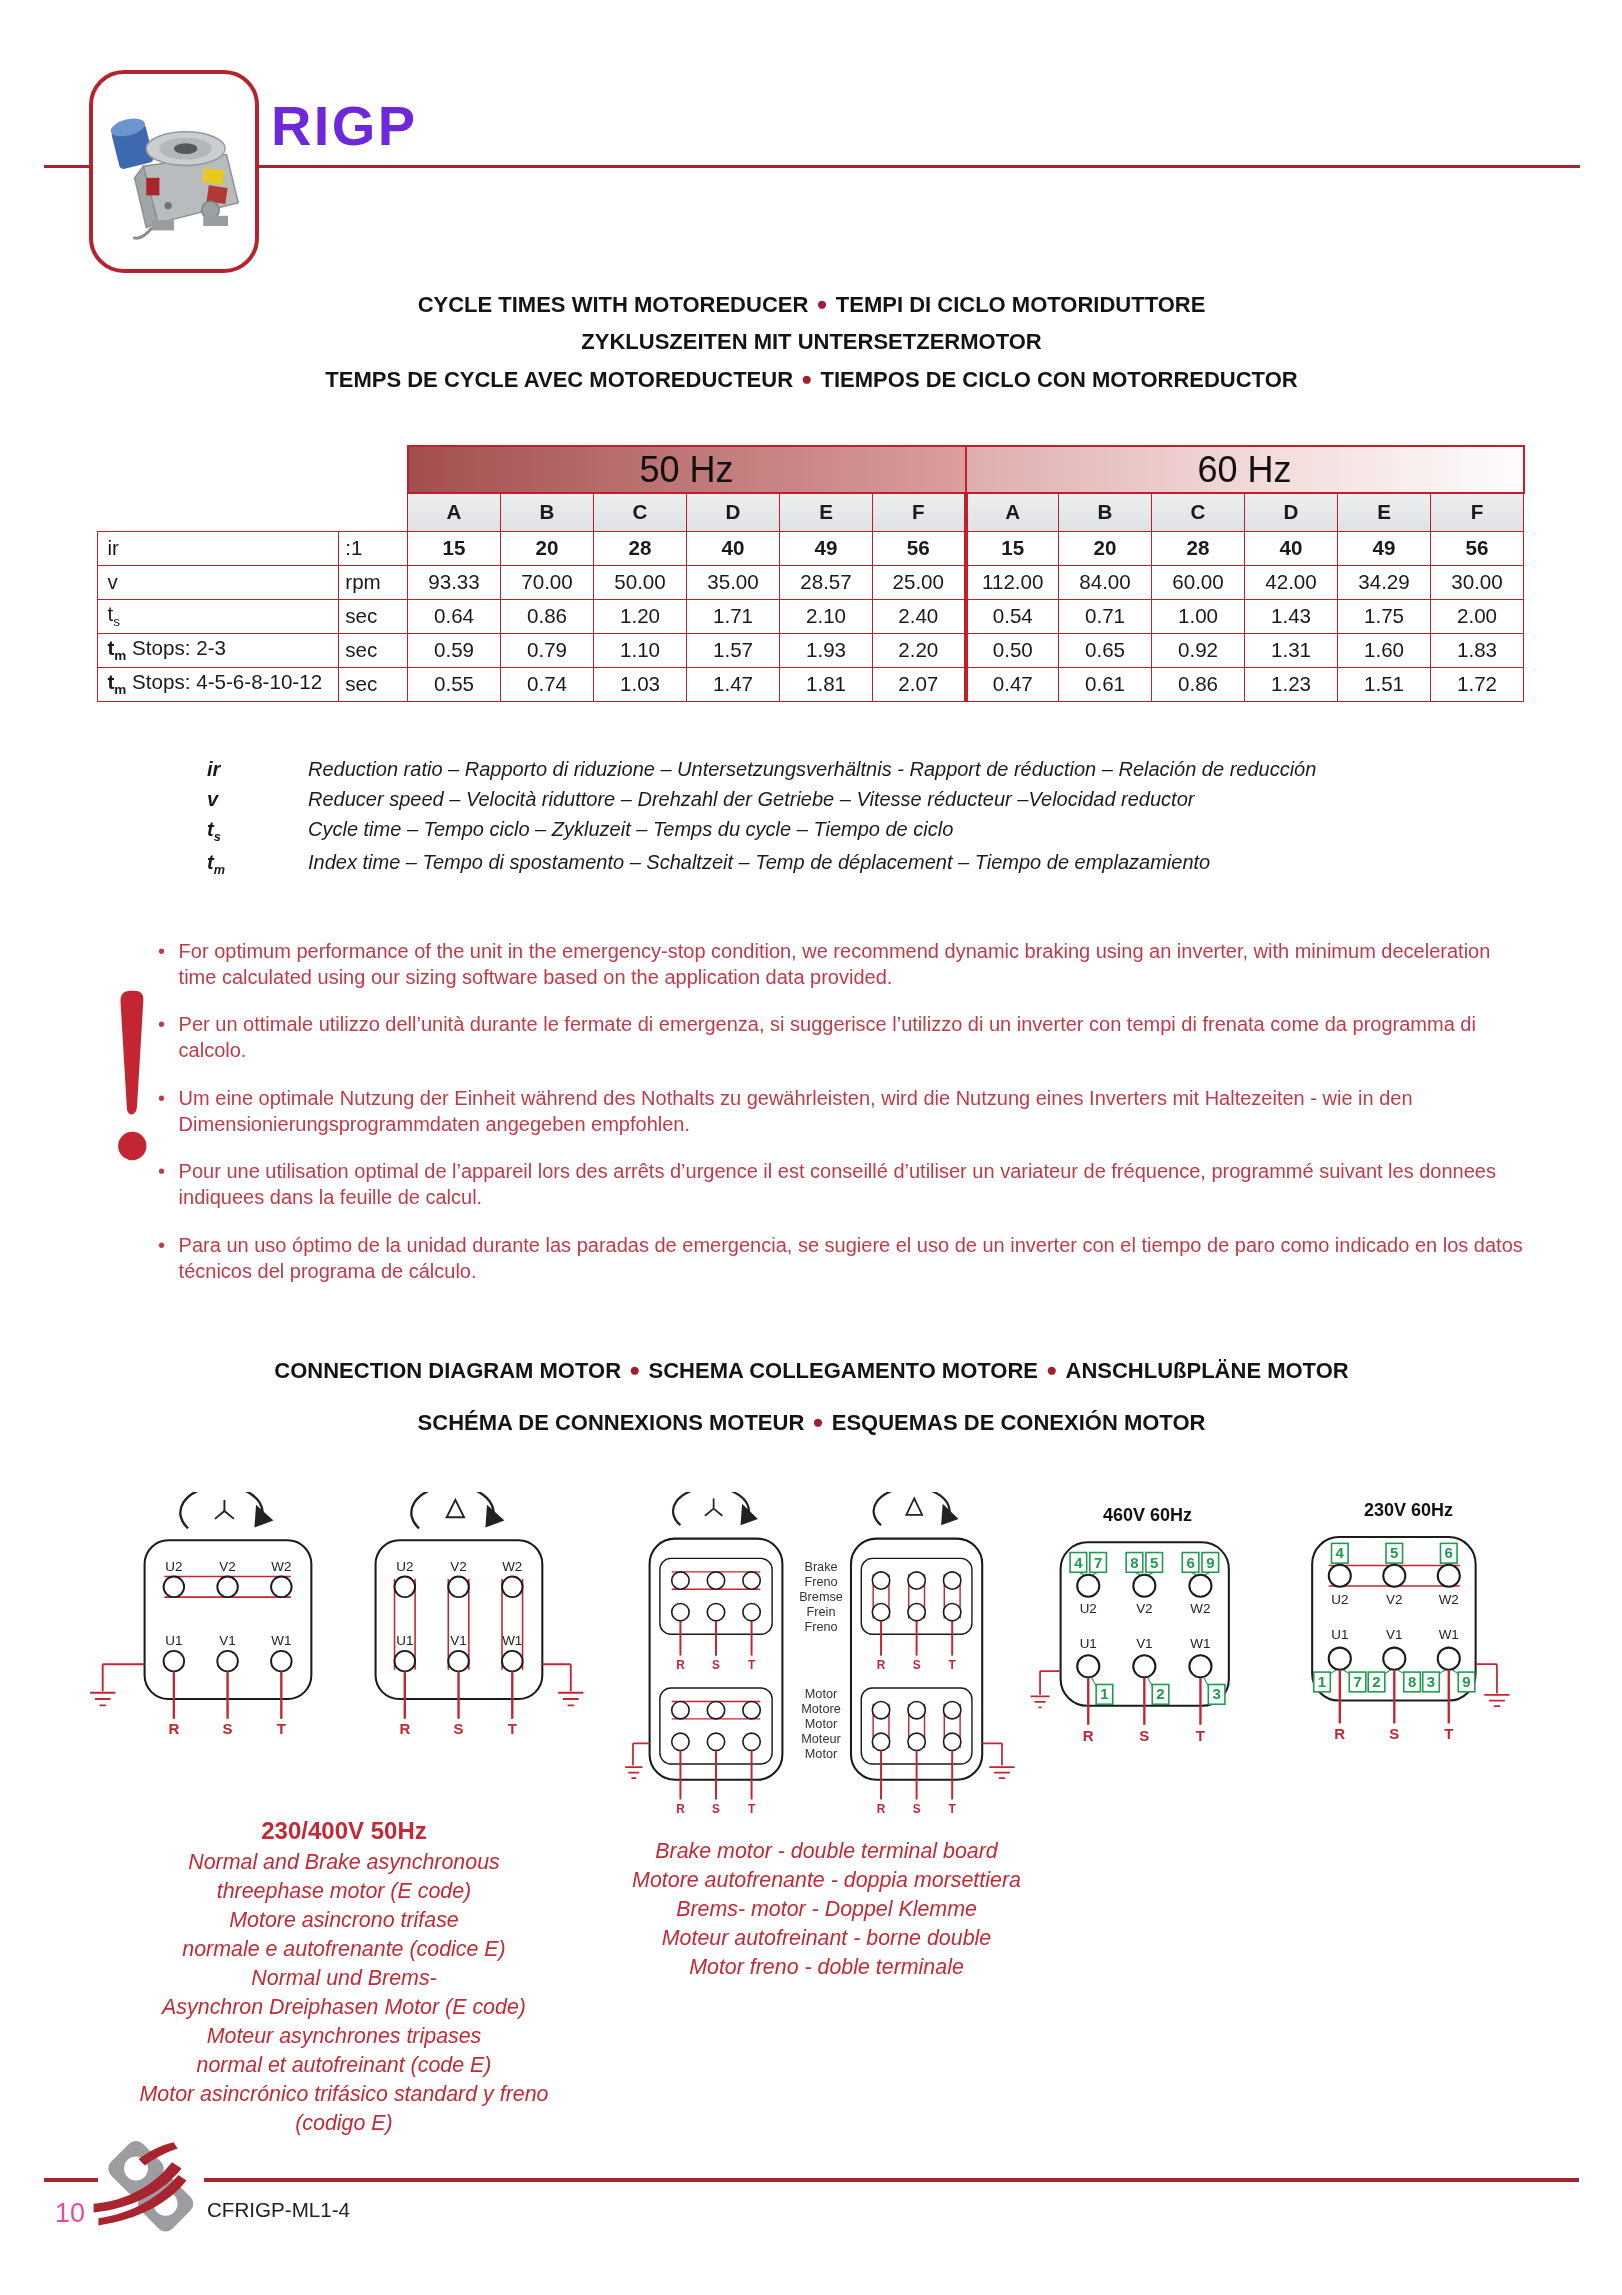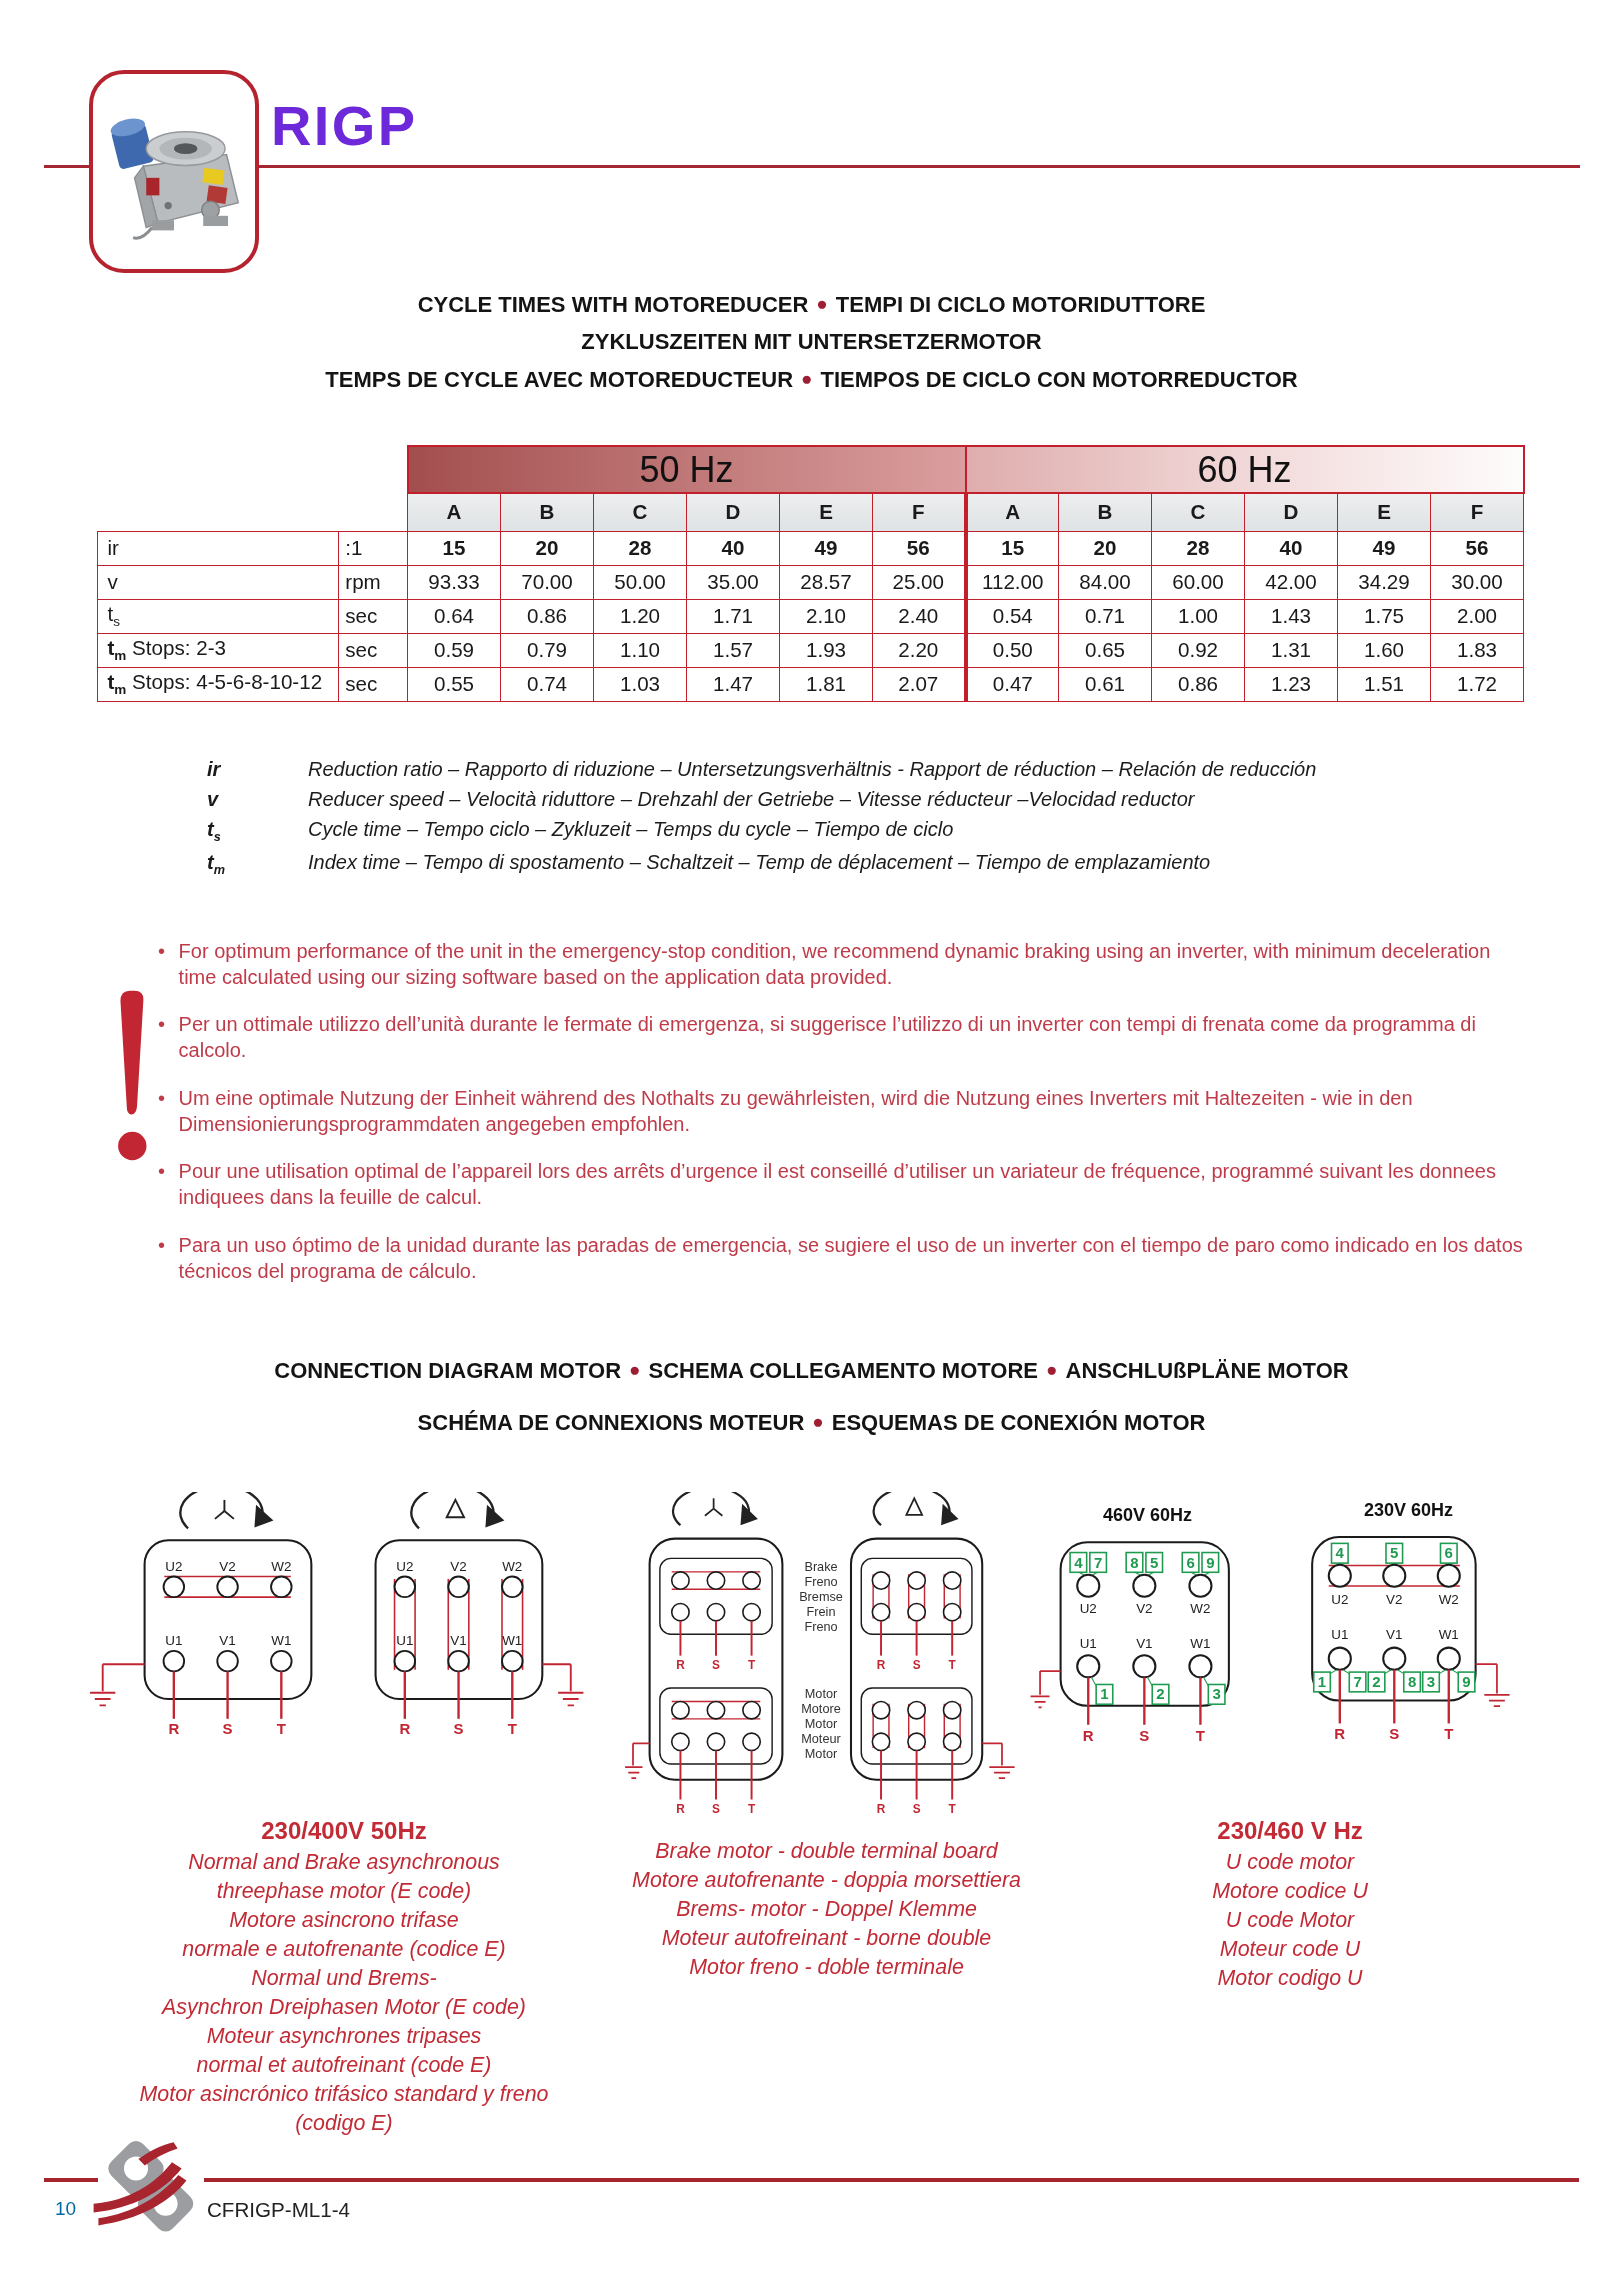--- a/index.html
+++ b/index.html
@@ -63,21 +63,21 @@
 
   
   .caption{position:absolute;text-align:center;color:#c22b36;}
   .cap-head{font-size:24px;font-weight:bold;margin-bottom:3.2px;}
   .cap-line{font-size:21.4px;font-style:italic;line-height:29px;}
 
   
   .foot-line-l{position:absolute;left:44px;top:2178px;width:54px;height:4px;background:#a5242e;}
   .foot-line-r{position:absolute;left:204px;top:2178px;width:1375px;height:4px;background:#a5242e;}
   .foot-logo{position:absolute;left:92px;top:2135px;width:120px;height:104px;}
-  .page-num{position:absolute;left:55px;top:2198px;font-size:19px;color:#0369a1;}
+  .page-num{position:absolute;left:55px;top:2198px;font-size:27px;color:#ec4899;}
   .doc-code{position:absolute;left:207px;top:2198px;font-size:20.6px;color:#222;}
 </style>
 </head>
 <body>
 
 <div id="page">
 
   <div class="top-rule"></div>
   <div class="logo-box">
     <svg width="146" height="178" viewBox="0 0 200 240">
@@ -649,28 +649,20 @@
       <div class="cap-line">Motor asincrónico trifásico standard y freno</div>
       <div class="cap-line">(codigo E)</div>
     </div>
   <div class="caption" style="left:617px;top:1837px;width:419px">
       <div class="cap-line">Brake motor - double terminal board</div>
       <div class="cap-line">Motore autofrenante - doppia morsettiera</div>
       <div class="cap-line">Brems- motor - Doppel Klemme</div>
       <div class="cap-line">Moteur autofreinant - borne double</div>
       <div class="cap-line">Motor freno - doble terminale</div>
     </div>
-  <div class="caption" style="left:1108px;top:1817px;width:364px">
-      <div class="cap-head">230/460 V Hz</div>
-      <div class="cap-line">U code motor</div>
-      <div class="cap-line">Motore codice U</div>
-      <div class="cap-line">U code Motor</div>
-      <div class="cap-line">Moteur code U</div>
-      <div class="cap-line">Motor codigo U</div>
-    </div>
 
   <div class="foot-line-l"></div>
   <div class="foot-line-r"></div>
   <svg class="foot-logo" viewBox="0 0 150 130">
     <g transform="rotate(45 55 42)">
         <rect x="27" y="14" width="56" height="56" rx="12" fill="#9b9da0"></rect>
       </g>
     <circle cx="55" cy="42" r="15" fill="#ffffff"></circle>
     <g transform="rotate(45 92 86)">
         <rect x="64" y="58" width="56" height="56" rx="12" fill="#9b9da0"></rect>

